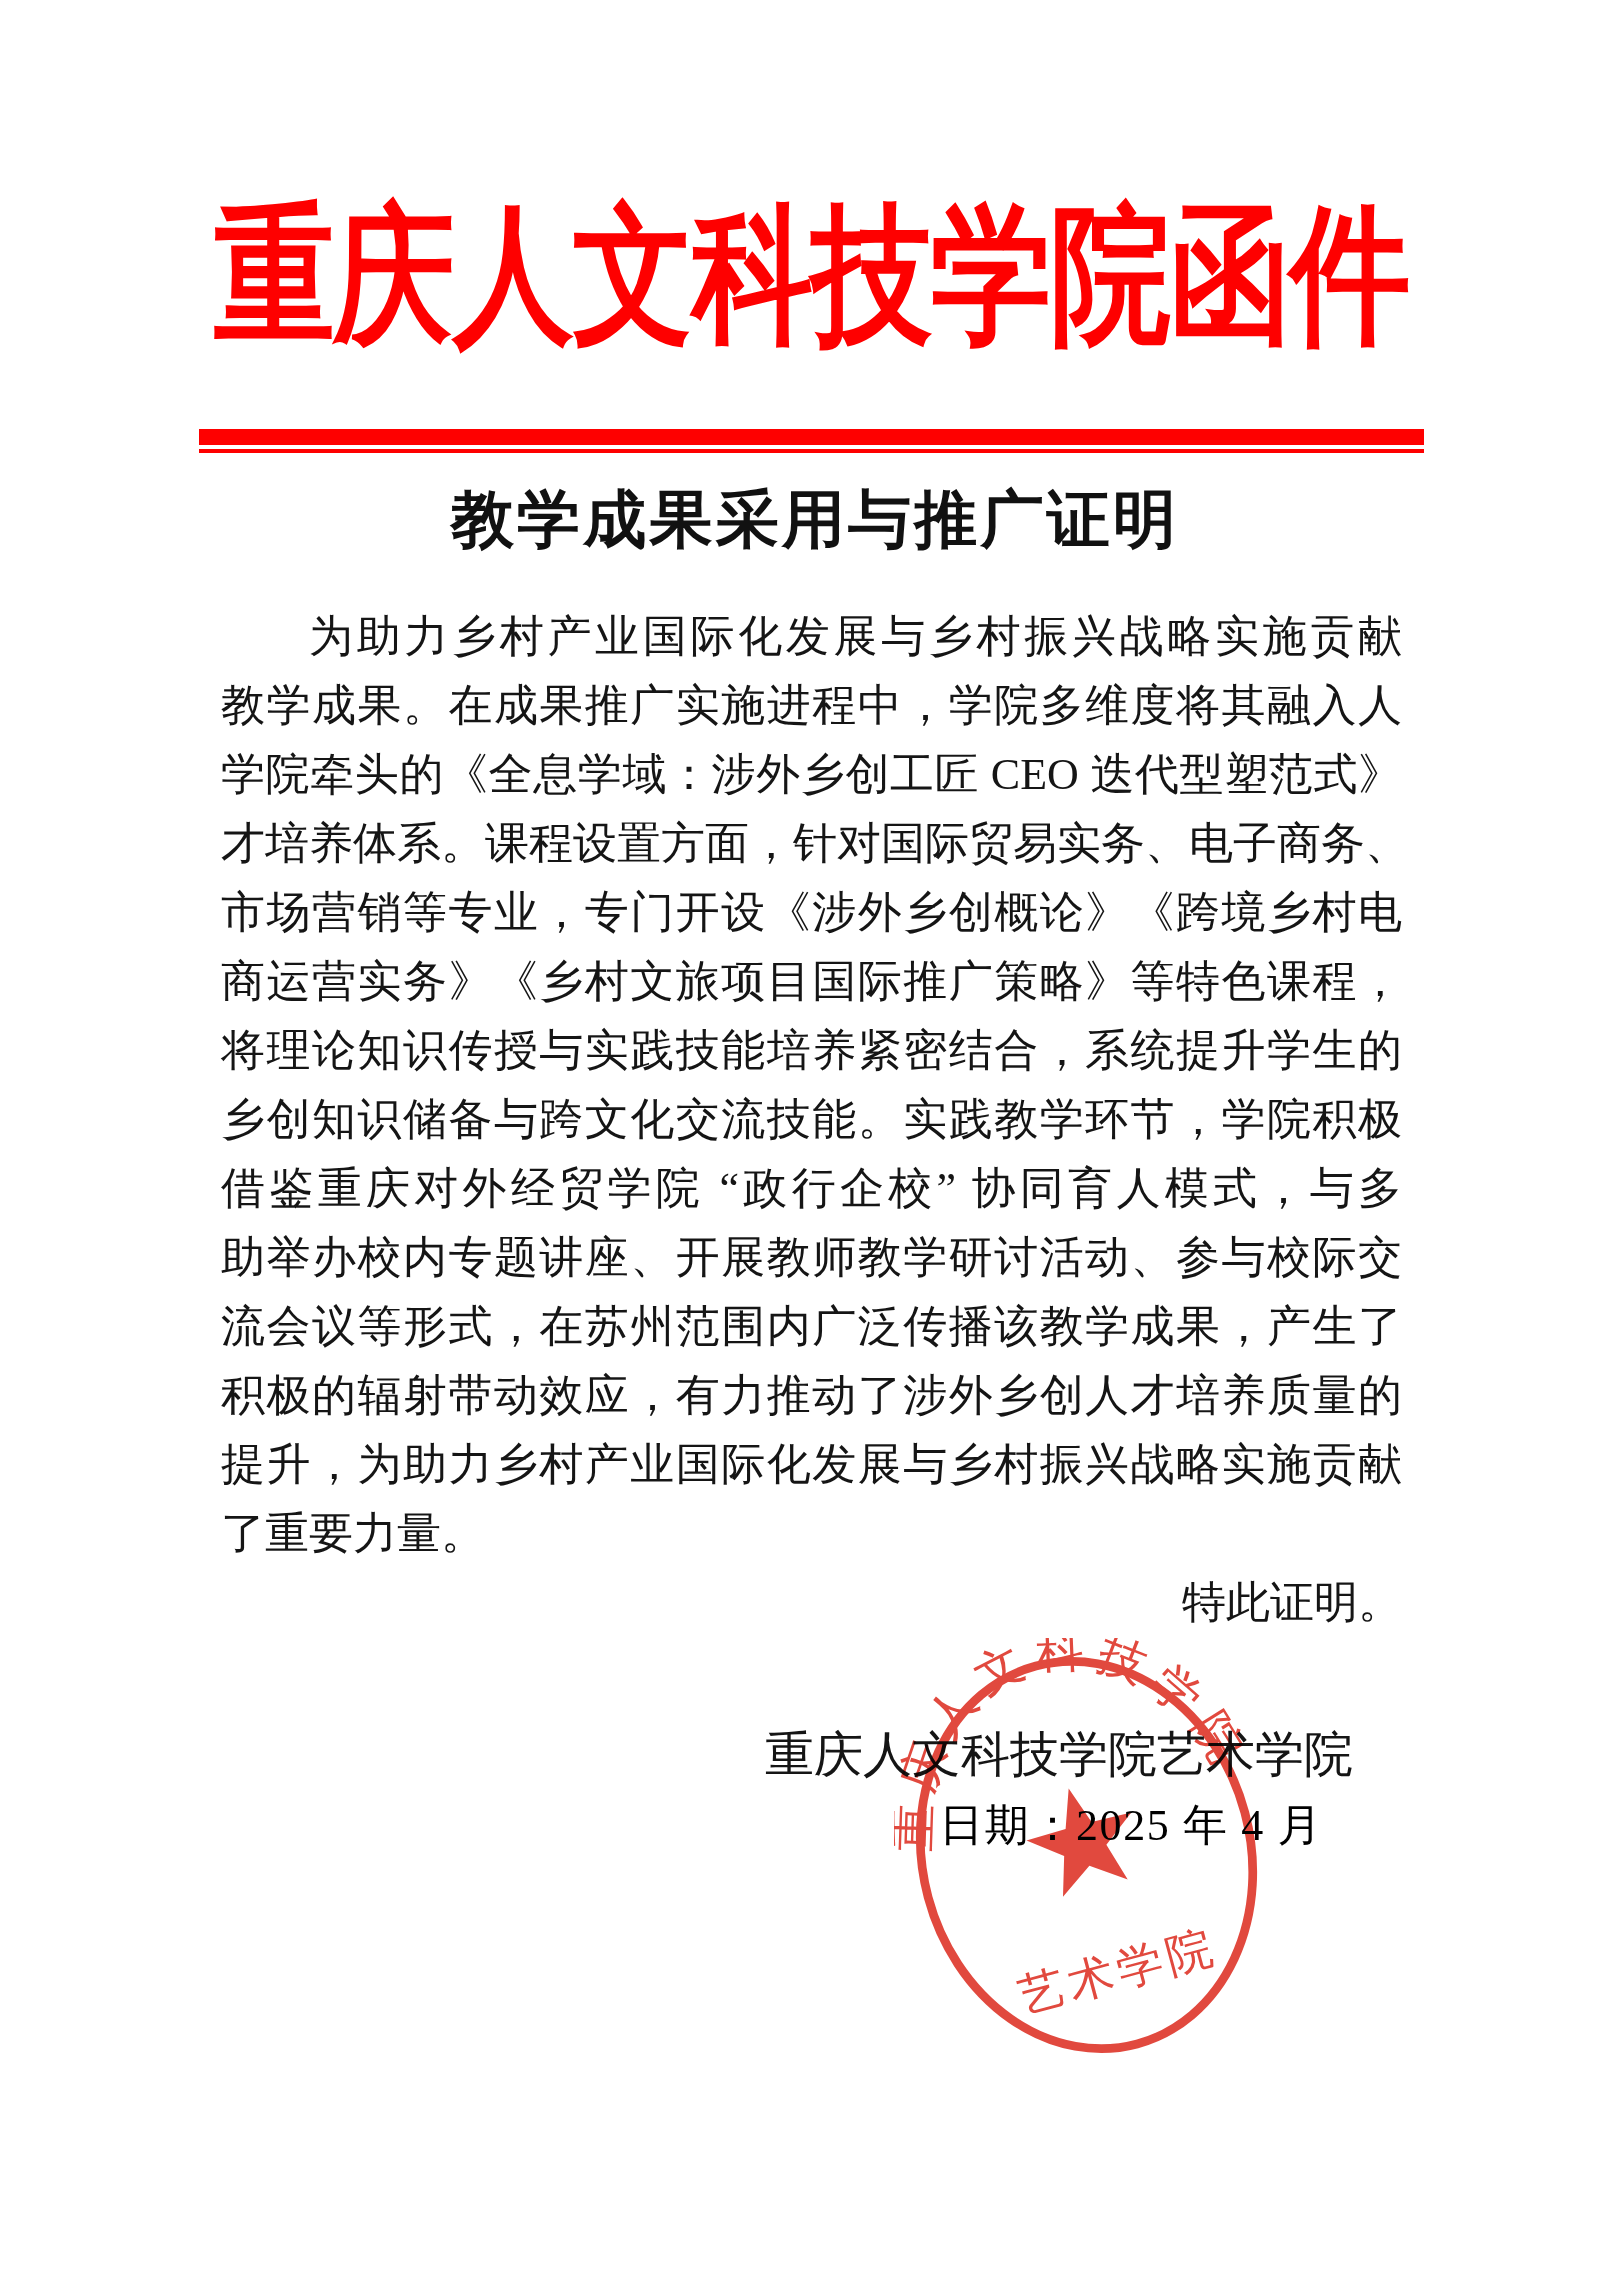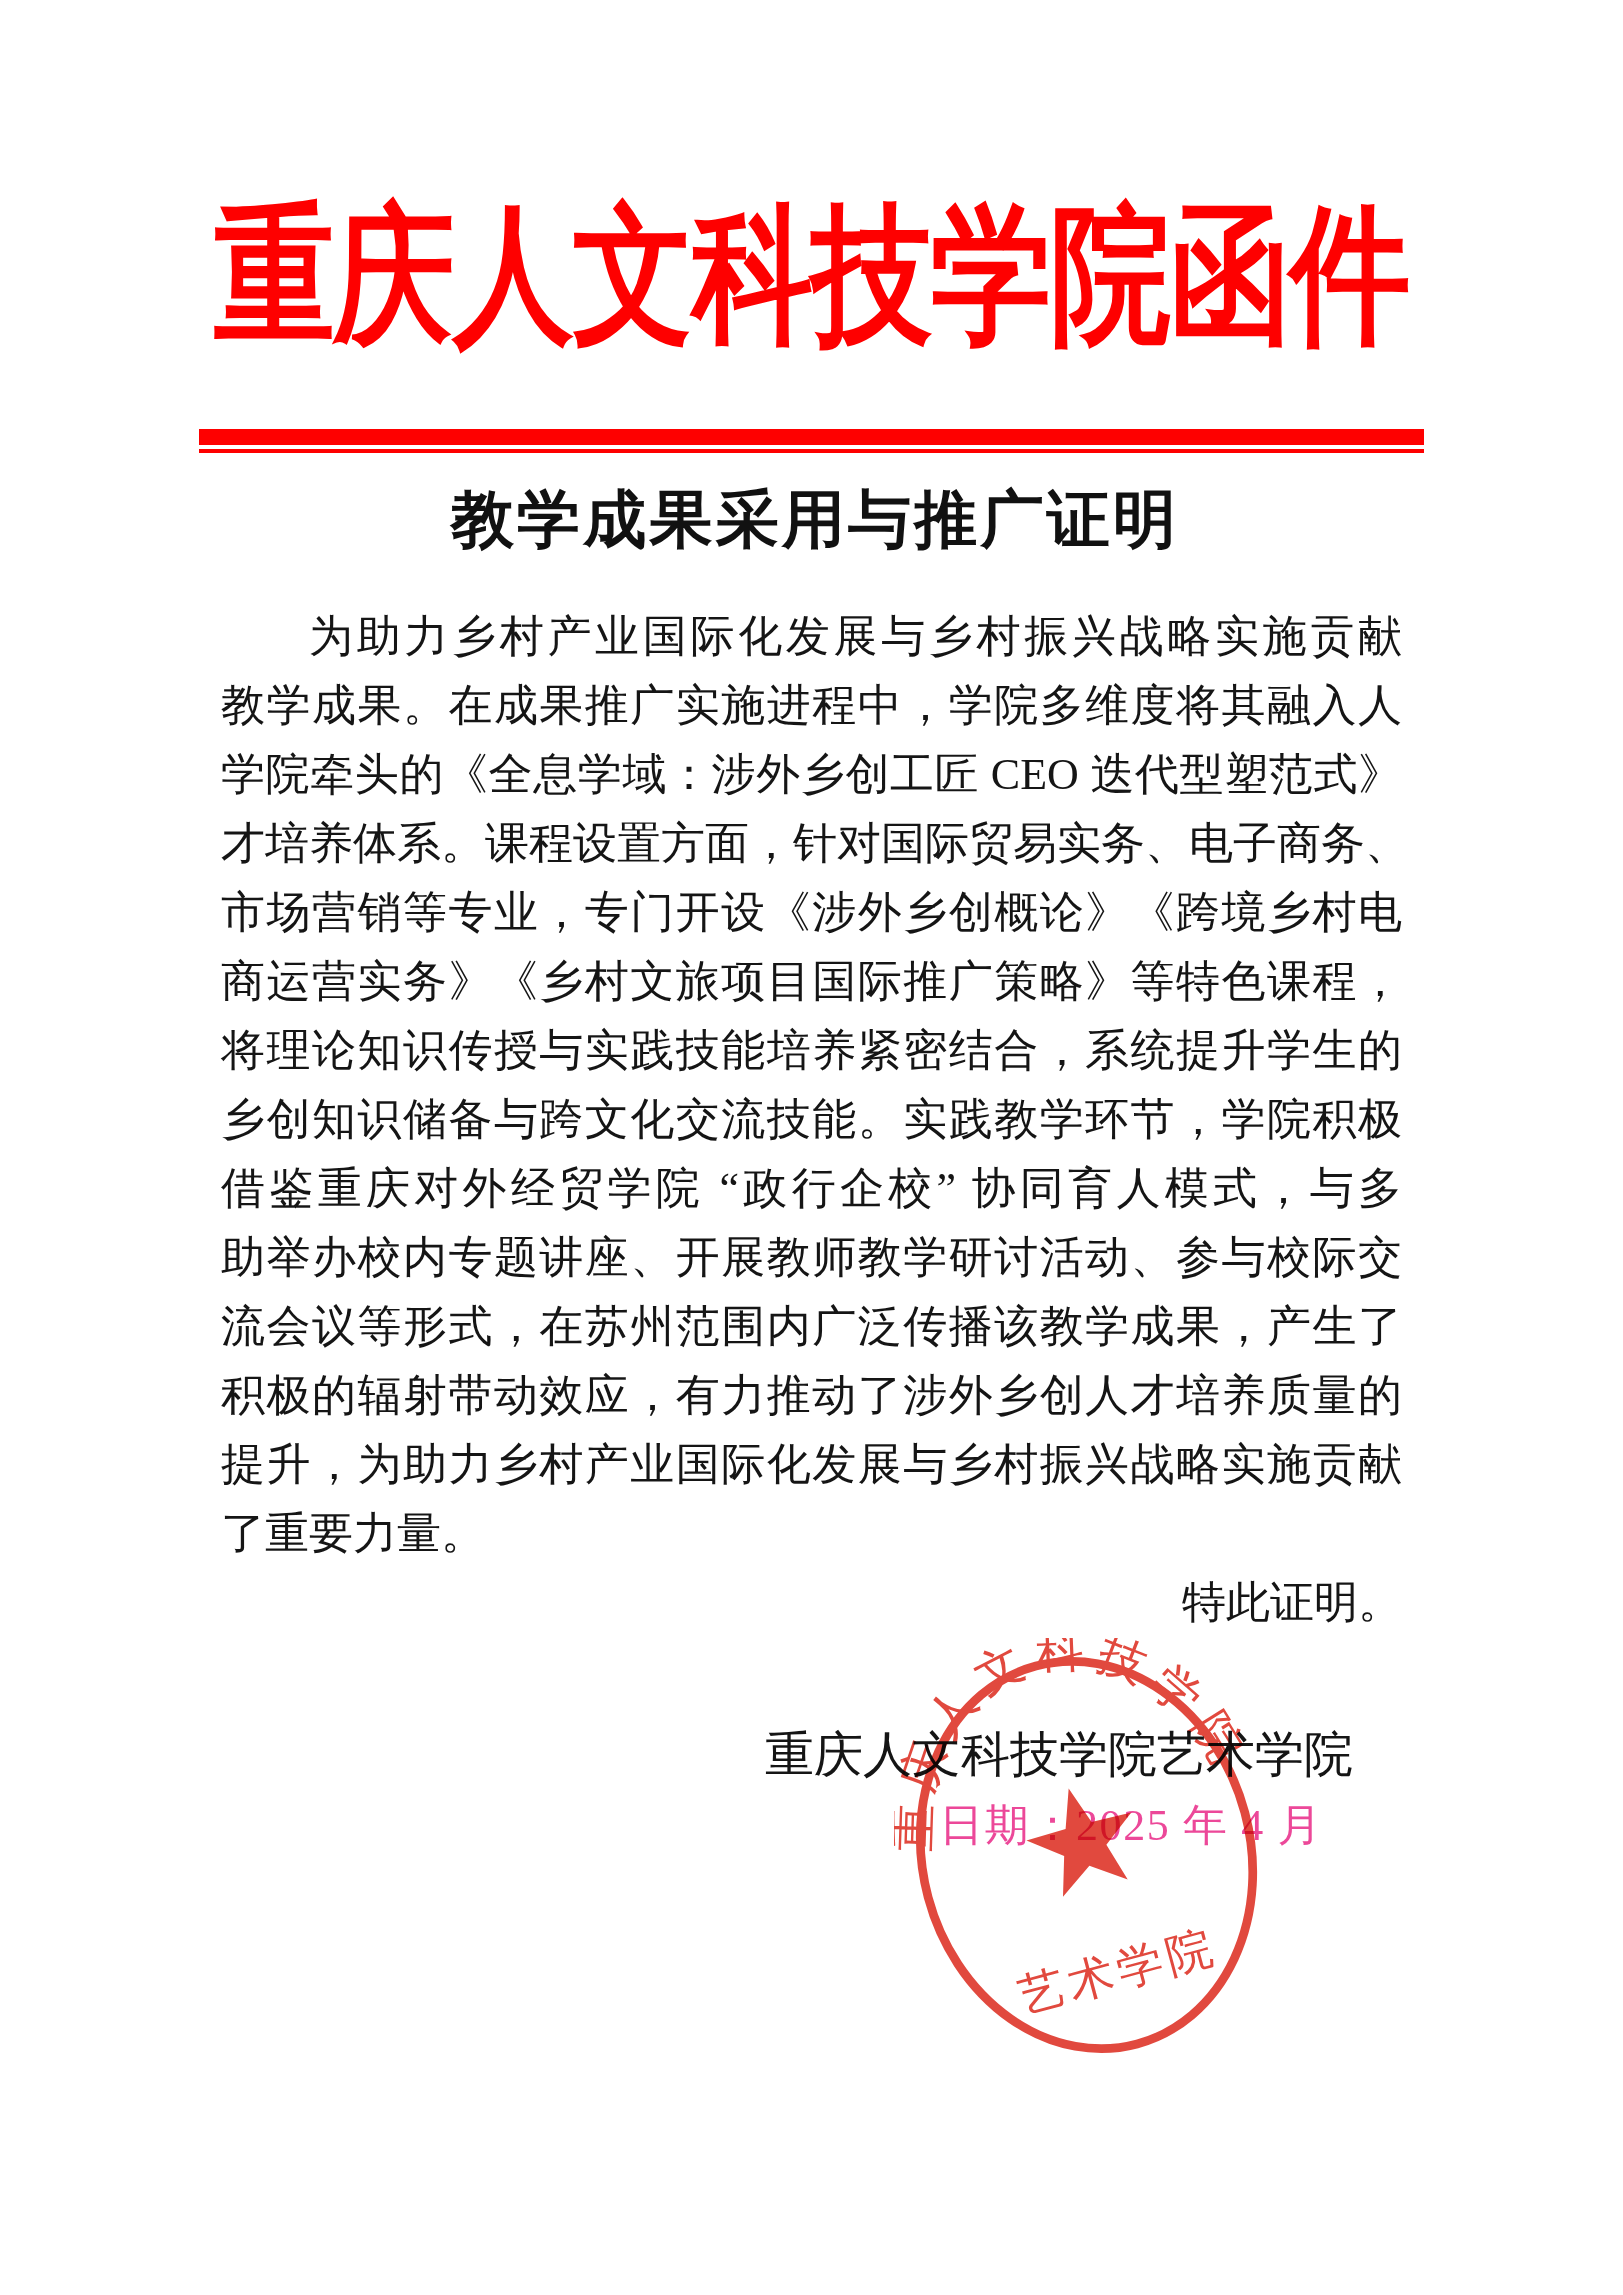--- a/index.html
+++ b/index.html
@@ -71,21 +71,21 @@
     text-align: right;
     padding-right: 49px; box-sizing: border-box;
     font-size: 49px; line-height: 1.2;
     color: #151515;
   }
   .date-line {
     width: 1181px; margin: 16px auto 0 auto;
     text-align: right;
     padding-right: 79px; box-sizing: border-box;
     font-size: 44px; line-height: 1.2;
-    color: #ec4899;
+    color: #000000;
     letter-spacing: 1.6px;
   }
 
   
   .seal {
     position: absolute;
     left: 894px; top: 1638px;
     width: 385px; height: 434px;
     opacity: 0.88;
     mix-blend-mode: multiply;

